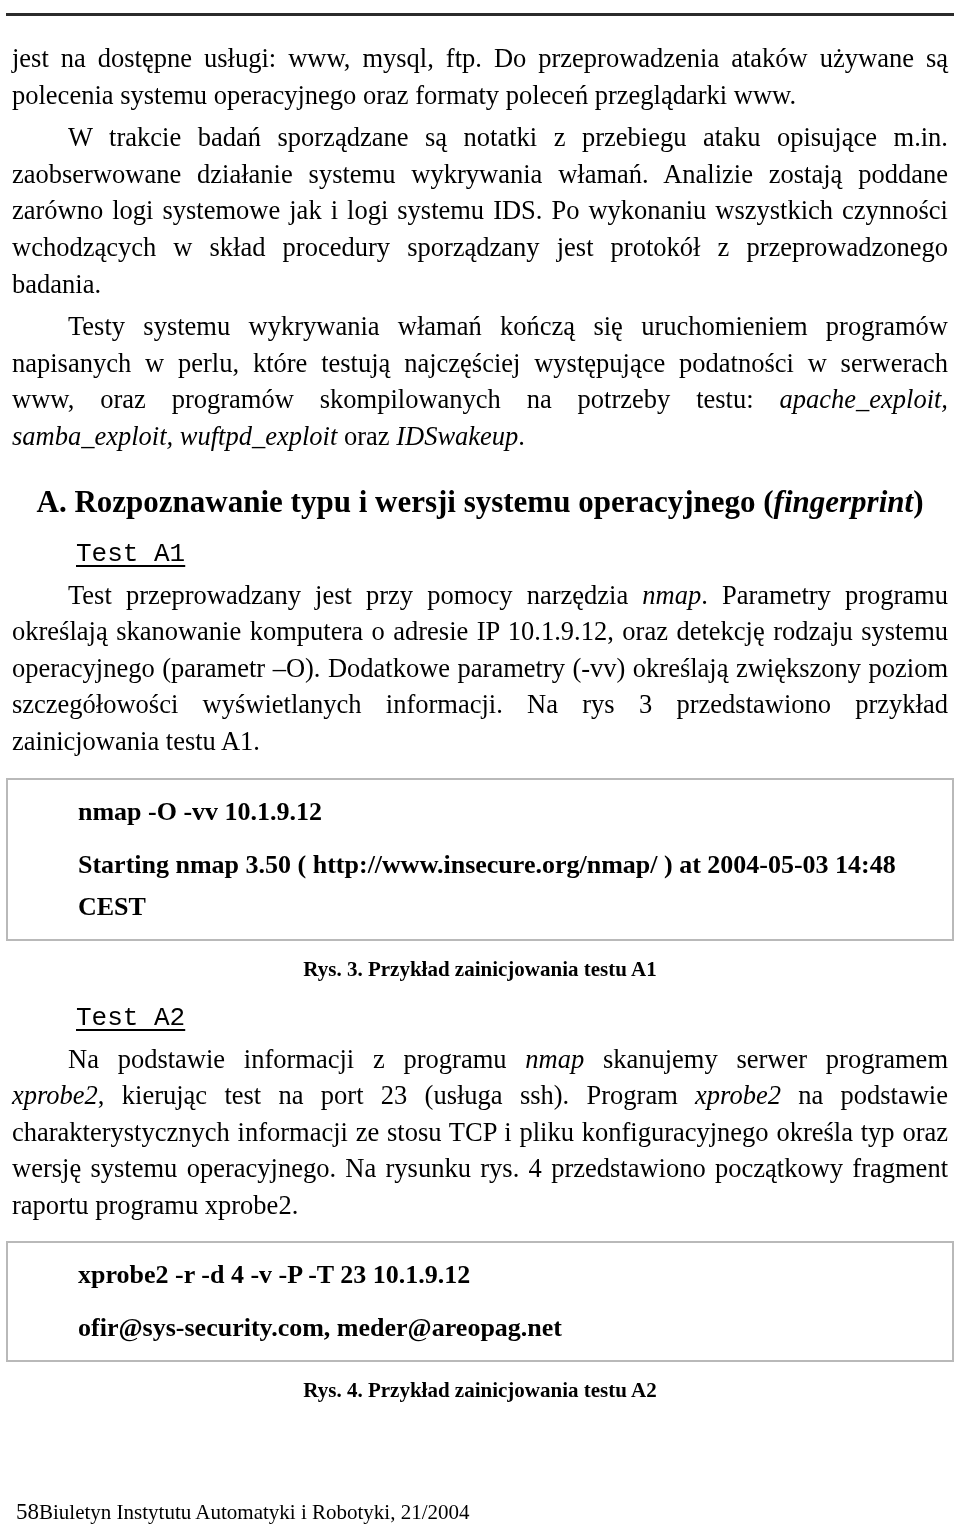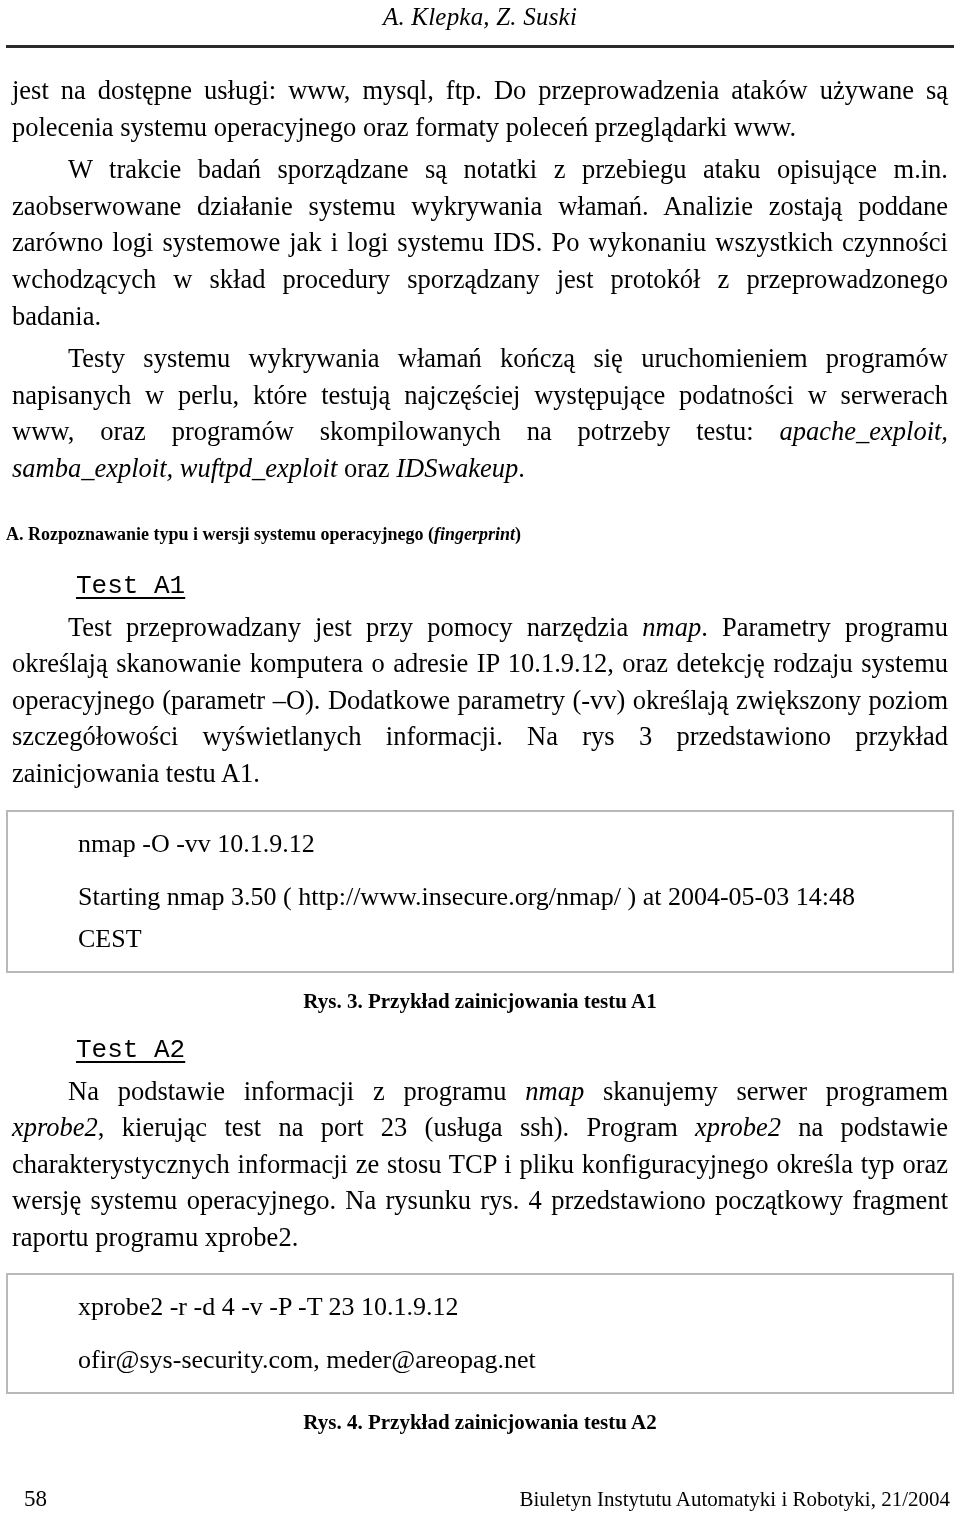--- a/index.html
+++ b/index.html
@@ -46,25 +46,25 @@
     text-align: justify;
     text-justify: inter-word;
     margin: 6px;
   }
   .gap-top-1 { margin-top: 24px; }
   .indent { text-indent: 56px; }
   .ital { font-style: italic; }
 
   
   .section-heading {
-    font-size: 18px;
+    font-size: 31px;
     line-height: 34px;
     font-weight: bold;
     margin: 30px 0 0 0;
-    text-align: left;
+    text-align: center;
   }
   .section-heading .ital { font-weight: bold; font-style: italic; }
 
   
   .sub-heading {
     font-size: 26px;
     line-height: 34px;
     margin: 18px 0 0 0;
     padding-left: 70px;
     font-family: Liberation Mono, monospace;
@@ -74,20 +74,21 @@
     text-underline-offset: 4px;
   }
 
   
   .listing-box {
     border: 2px solid #b9b9b9;
     box-sizing: border-box;
     margin: 18px 0 0 0;
     padding: 14px 8px 14px 0;
     background: #ffffff;
+    font-weight: bold;
   }
   .listing-line {
     font-size: 26px;
     line-height: 36px;
     margin: 0;
     padding-left: 70px;
     text-align: left;
   }
   .listing-line + .listing-line { margin-top: 17px; }
   .listing-line.tight + .listing-line.tight { margin-top: 6px; }
@@ -97,39 +98,37 @@
     text-align: center;
     font-weight: bold;
     font-size: 21px;
     line-height: 28px;
     margin: 14px 0 0 0;
   }
 
   
   .footer {
     position: absolute;
-    left: 16px;
+    left: 8px;
     right: 0;
     bottom: 14px;
     padding: 0 10px 0 8px;
     display: flex;
     align-items: baseline;
-    justify-content: space-between;
     font-size: 21px;
     line-height: 26px;
   }
   .footer-page-number { font-size: 23px; }
   .footer-journal { font-size: 21px; }
 </style>
 </head>
 <body>
 
 <div class="page">
 
-  <div class="running-head">A. Klepka, Z. Suski</div>
   <div class="head-rule"></div>
 
   <p class="body-text gap-top-1">jest na dostępne usługi: www, mysql, ftp. Do przeprowadzenia ataków używane są polecenia systemu operacyjnego oraz formaty poleceń przeglądarki www.</p>
 
   <p class="body-text indent">W trakcie badań sporządzane są notatki z przebiegu ataku opisujące m.in. zaobserwowane działanie systemu wykrywania włamań. Analizie zostają poddane zarówno logi systemowe jak i logi systemu IDS. Po wykonaniu wszystkich czynności wchodzących w skład procedury sporządzany jest protokół z przeprowadzonego badania.</p>
 
   <p class="body-text indent"><span>Testy systemu wykrywania włamań kończą się uruchomieniem programów napisanych w perlu, które testują najczęściej występujące podatności w serwerach www, oraz programów skompilowanych na potrzeby testu:</span> <span class="ital">apache_exploit, samba_exploit, wuftpd_exploit</span><span> oraz </span><span class="ital">IDSwakeup</span><span>.</span></p>
 
   <h2 class="section-heading"><span>A. Rozpoznawanie typu i wersji systemu operacyjnego (</span><span class="ital">fingerprint</span><span>)</span></h2>
 

